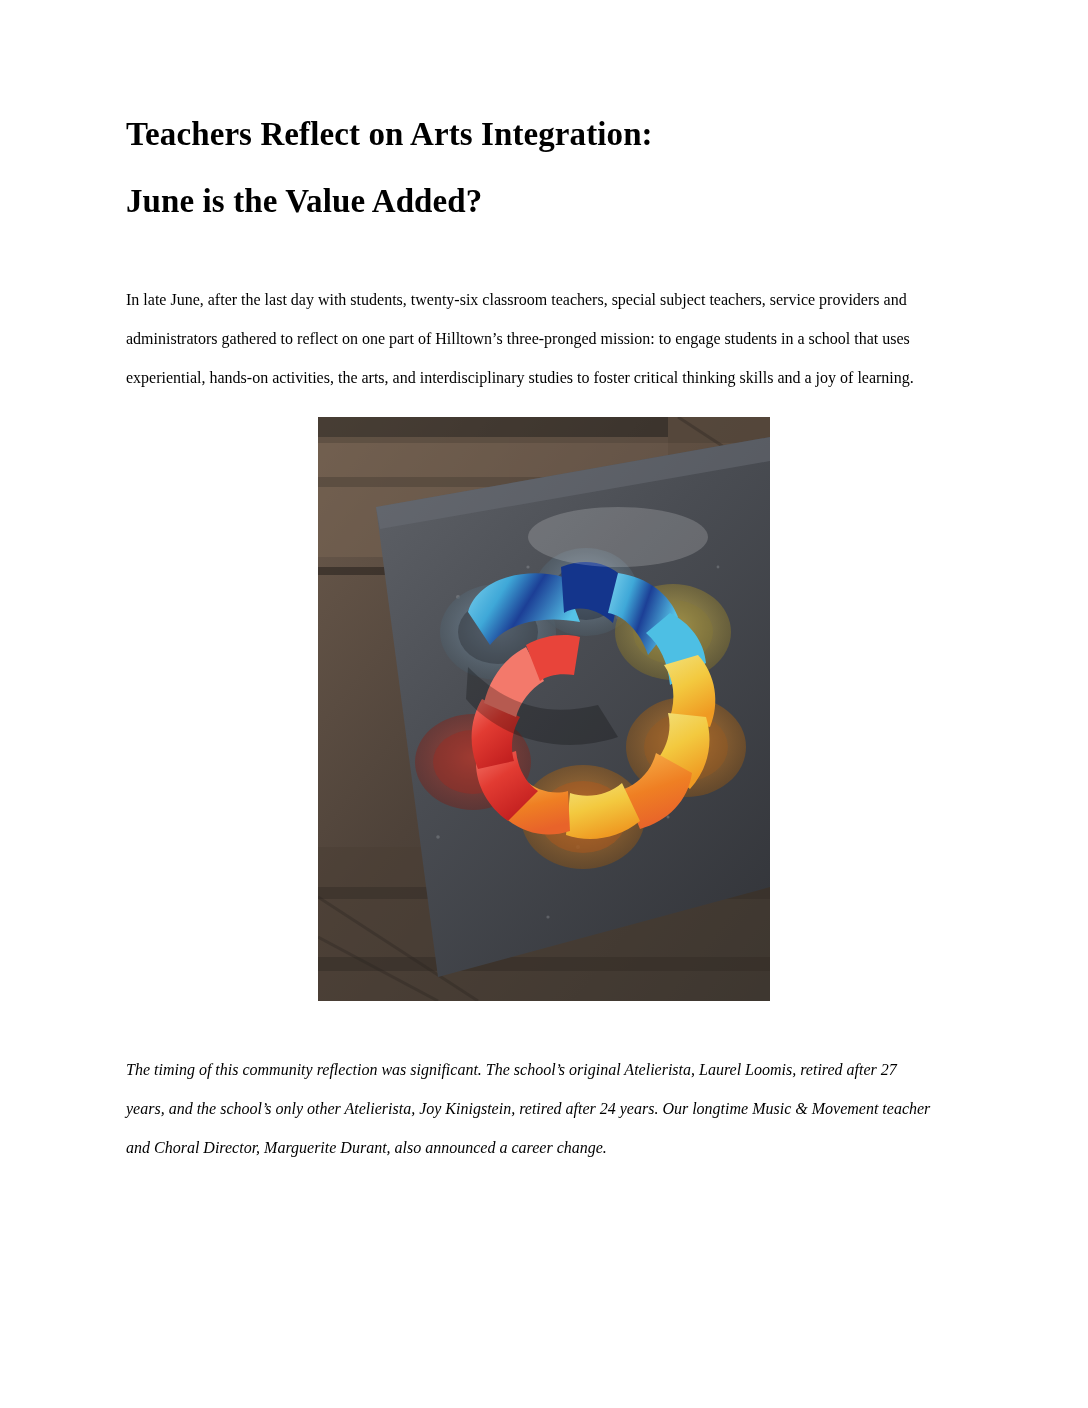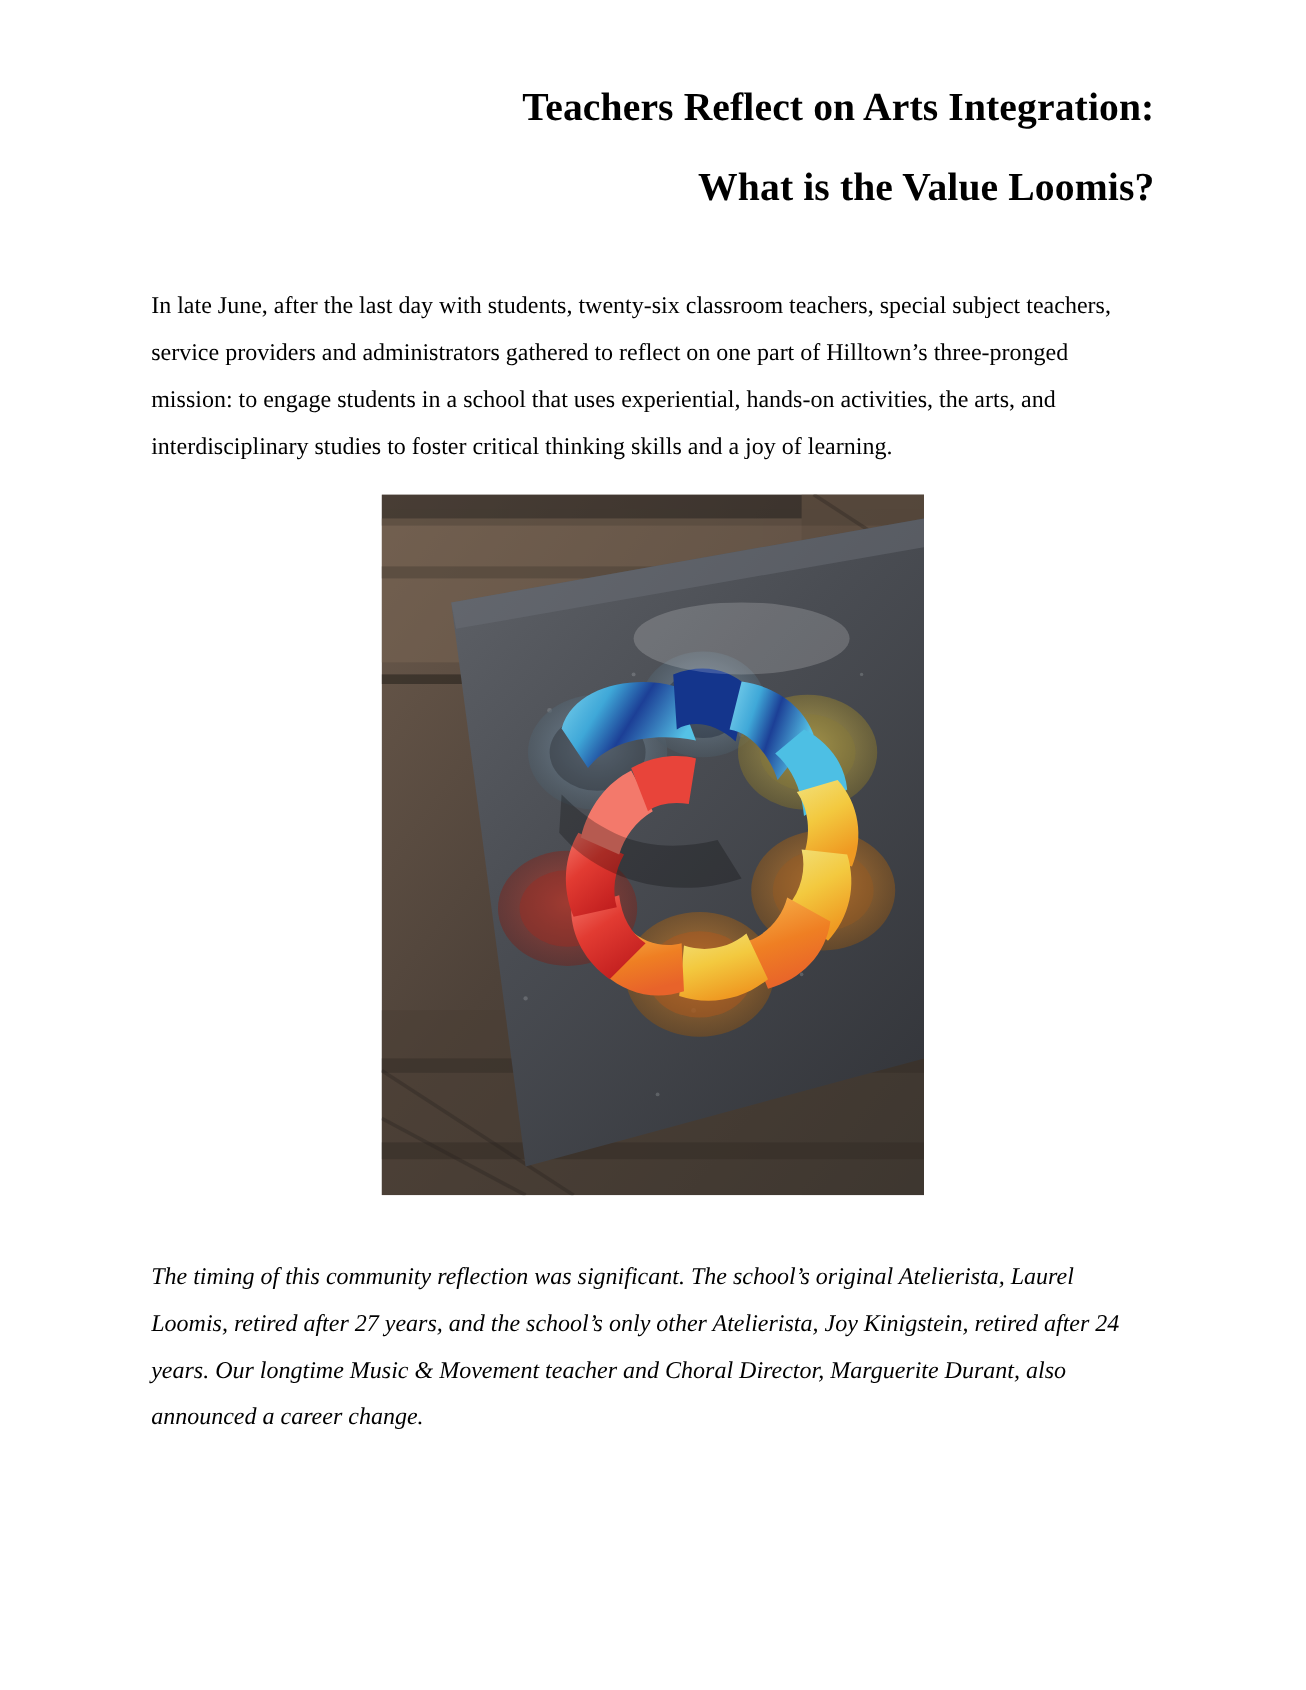--- a/index.html
+++ b/index.html
@@ -16,34 +16,34 @@
   }
   .page {
     position: relative;
     width: 1088px;
     height: 1408px;
     background: #ffffff;
     box-sizing: border-box;
     padding: 0 126px;
   }
   .title-block {
-    padding-top: 74px;
-    text-align: right;
+    padding-top: 118px;
+    text-align: left;
   }
   .title-line {
     font-size: 33px;
     font-weight: bold;
     line-height: 1.0;
     letter-spacing: 0.1px;
   }
   .title-line + .title-line {
     margin-top: 34px;
   }
   .para {
-    font-size: 20px;
+    font-size: 16px;
     line-height: 39px;
     text-align: left;
     margin: 0;
     padding: 0 28px 0 0;
   }
   .para-1 {
     margin-top: 62px;
   }
   .para-2 {
     margin-top: 49px;
@@ -61,21 +61,21 @@
     border: 0;
   }
 </style>
 </head>
 <body>
 
 <div class="page">
 
   <div class="title-block">
     <div class="title-line">Teachers Reflect on Arts Integration:</div>
-    <div class="title-line">What is the Value Loomis?</div>
+    <div class="title-line">June is the Value Added?</div>
   </div>
 
   <p class="para para-1">In late June, after the last day with students, twenty-six classroom teachers, special subject teachers, service providers and administrators gathered to reflect on one part of Hilltown’s three-pronged mission: to engage students in a school that uses experiential, hands-on activities, the arts, and interdisciplinary studies to foster critical thinking skills and a joy of learning.</p>
 
   <div class="figure">
     <svg class="photo" viewBox="0 0 452 584" aria-hidden="true">
       <defs>
         <linearGradient id="deckg" x1="0" y1="0" x2="1" y2="1">
           <stop offset="0" stop-color="#6b5a4c"></stop>
           <stop offset="0.45" stop-color="#4e4239"></stop>

